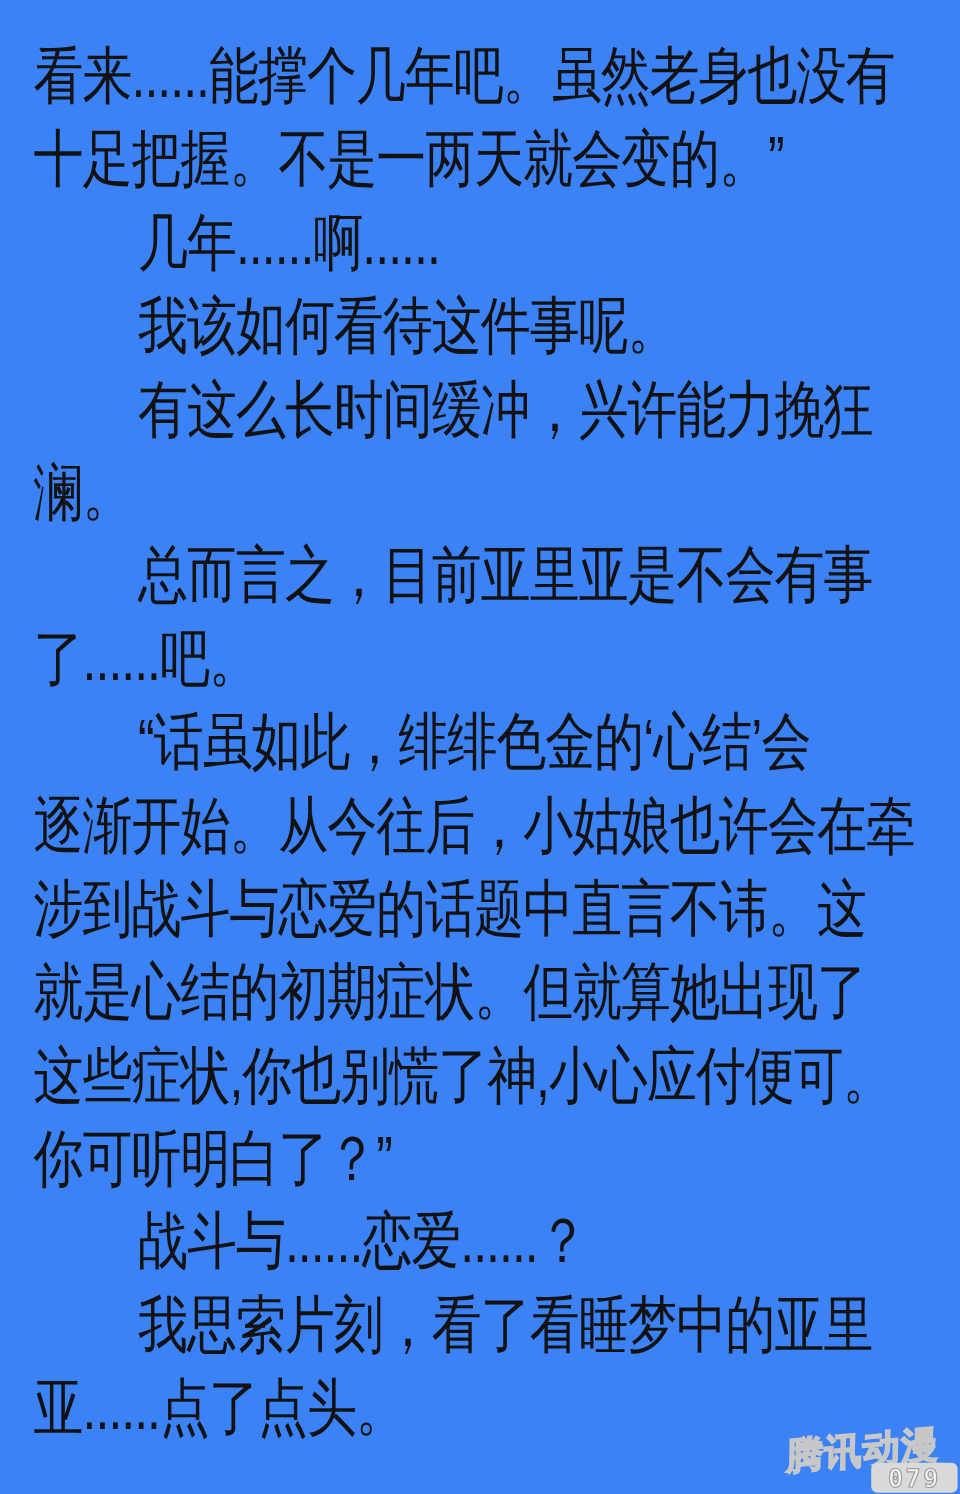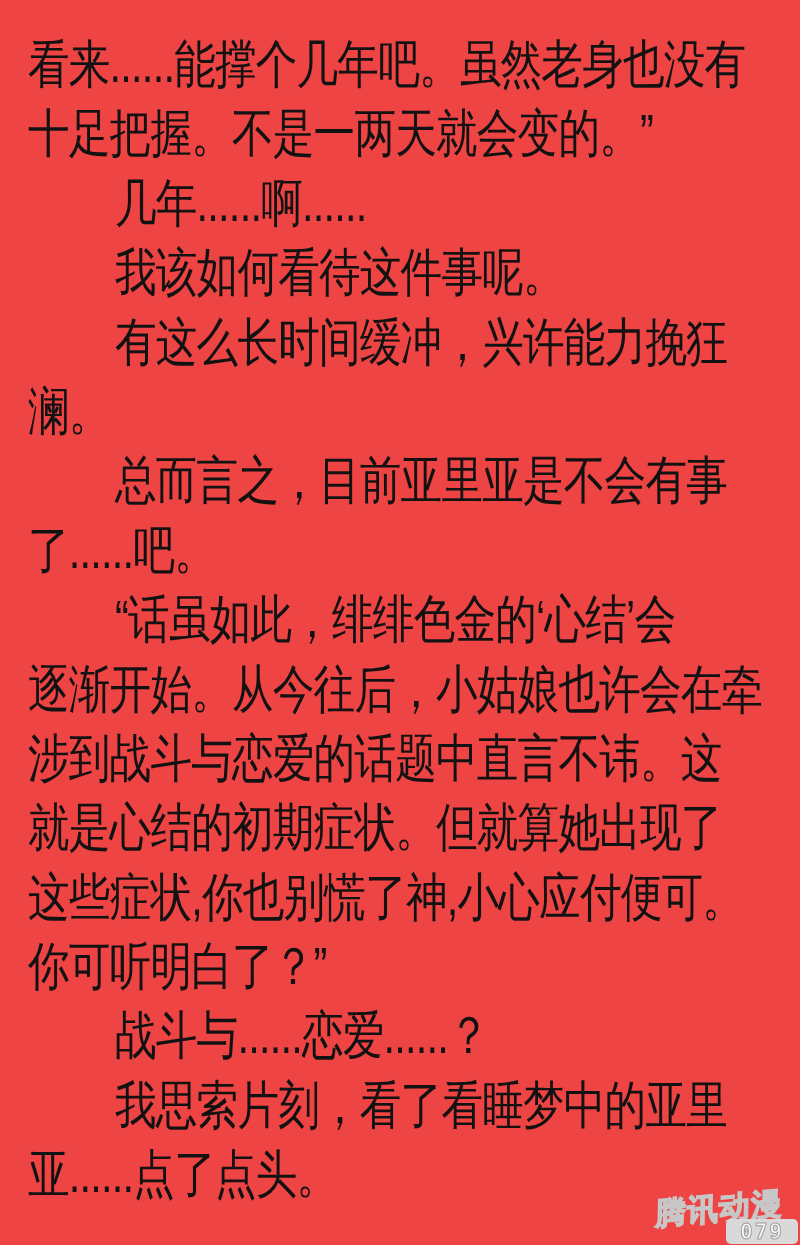--- a/index.html
+++ b/index.html
@@ -10,21 +10,21 @@
     width: 800px;
     height: 1245px;
     background: #ffffff;
     overflow: hidden;
     position: relative;
     font-family: "Liberation Sans", sans-serif;
   }
   .page {
     position: absolute;
     inset: 0;
-    background: #ef4444;
+    background: #3b82f6;
   }
   .text-block {
     position: absolute;
     top: 30px;
     left: 28px;
     right: 0;
   }
   .line {
     font-size: 52px;
     line-height: 69.4px;

